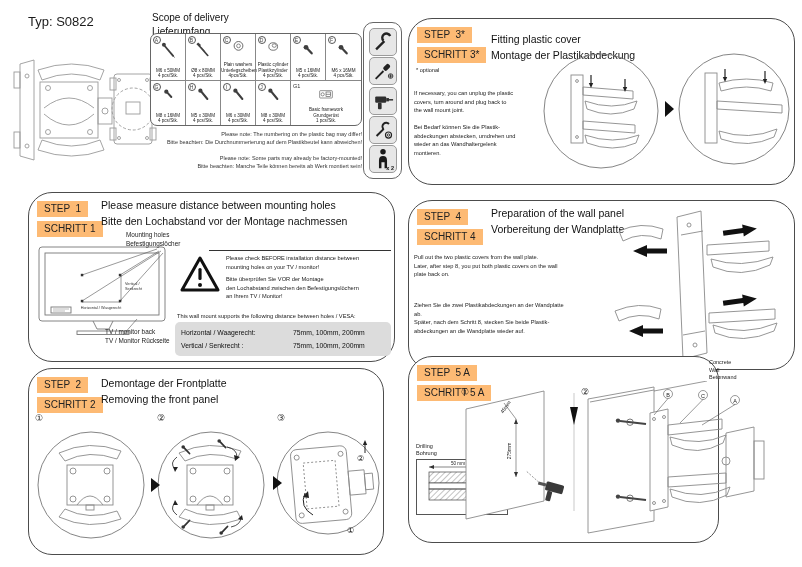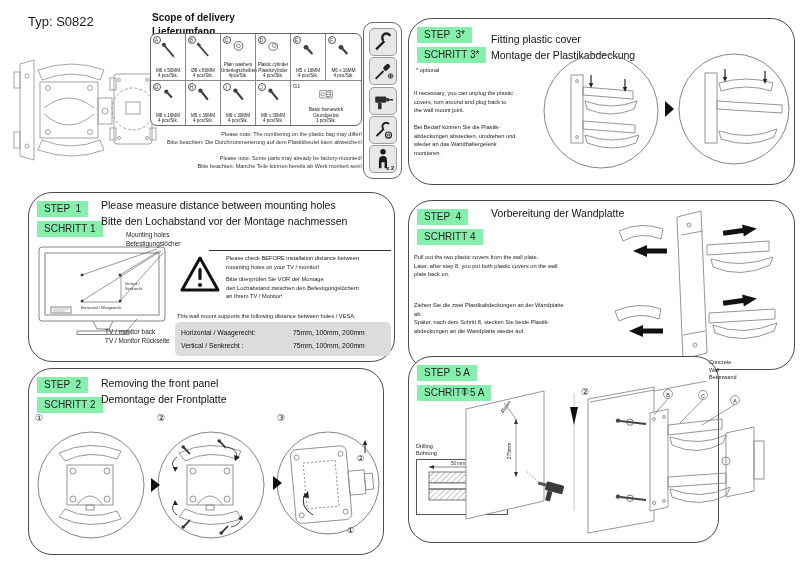--- a/index.html
+++ b/index.html
@@ -1,26 +1,26 @@
 <!DOCTYPE html>
 <html><head>
 <meta charset="utf-8">
 <style>
 *{margin:0;padding:0;box-sizing:border-box}
 html,body{width:802px;height:567px}
 body{position:relative;background:#fff;font-family:"Liberation Sans","DejaVu Sans",sans-serif;color:#1b1b1b;overflow:hidden}
 .abs{position:absolute}
 .panel{position:absolute;border:1.3px solid #4c4c4c;border-radius:24px;background:#fff}
-.badge{position:absolute;background:#86efac;color:#222;font-size:10px;padding:2px 7px;white-space:pre;line-height:1.2}
+.badge{position:absolute;background:#fdba74;color:#222;font-size:10px;padding:2px 7px;white-space:pre;line-height:1.2}
 .ptitle{position:absolute;font-weight:normal;font-size:10.5px;line-height:1.5;white-space:nowrap;color:#111}
 .body-text{position:absolute;font-size:5.7px;line-height:1.5;color:#222;white-space:pre-line}
 .tinylab{position:absolute;font-size:6.4px;line-height:1.35;color:#222}
 .num{position:absolute;font-size:9px;color:#222}
 
-.scope-title{position:absolute;font-weight:bold;font-size:10px;line-height:1.35;color:#111}
+.scope-title{position:absolute;font-weight:normal;font-size:10px;line-height:1.35;color:#111}
 .parts-box{position:absolute;border:1px solid #666;border-radius:7px;background:#fff;overflow:hidden}
 .prow{display:flex}
 .prow1{height:47px;border-bottom:1px solid #888}
 .prow2{height:44px}
 .pcell{position:relative;width:35px;border-right:1px solid #888;flex:none}
 .pcell:last-child{border-right:none}
 .pcell.wide{width:70px}
 .pid{position:absolute;top:1.5px;left:1.5px;width:8px;height:8px;border:0.8px solid #555;border-radius:50%;font-size:5px;color:#444;display:flex;align-items:center;justify-content:center}
 .pidplain{position:absolute;top:1.5px;left:2px;font-size:5.5px;color:#333}
 .picon{display:block;margin:8px auto 0 auto;width:17px;height:17px}
@@ -428,20 +428,21 @@
       <span class="vl">Vertical / Senkrecht :</span>
         <span>75mm, 100mm, 200mm</span>
     </div>
   </div>
 </div>
 
 <div class="panel" style="left:408px;top:200px;width:387px;height:170px">
   <div class="badge" style="left:8px;top:8px">STEP  4</div>
   <div class="badge" style="left:8px;top:28px">SCHRITT 4</div>
   <div class="ptitle" style="left:82px;top:5px">
+    <div>Preparation of the wall panel</div>
     <div>Vorbereitung der Wandplatte</div>
   </div>
   <div class="body-text" style="left:5px;top:52px;width:180px">Pull out the two plastic covers from the wall plate.
 Later, after step 8, you put both plastic covers on the wall
 plate back on.</div>
   <div class="body-text" style="left:5px;top:100px;width:185px">Ziehen Sie die zwei Plastikabdeckungen an der Wandplatte
 ab.
 Später, nach dem Schritt 8, stecken Sie beide Plastik-
 abdeckungen an die Wandplatte wieder auf.</div>
   <svg class="abs" style="left:180px;top:4px" width="202" height="162" viewBox="0 0 202 162">
@@ -464,22 +465,22 @@
       <polygon points="168,26 154,20 154,23.5 134,23.5 134,28.5 154,28.5 154,32" transform="rotate(-8 150 26)"></polygon>
       <polygon points="168,96 154,90 154,93.5 134,93.5 134,98.5 154,98.5 154,102" transform="rotate(-8 150 96)"></polygon>
     </g>
   </svg>
 </div>
 
 <div class="panel" style="left:28px;top:368px;width:356px;height:187px">
   <div class="badge" style="left:8px;top:8px">STEP  2</div>
   <div class="badge" style="left:8px;top:28px">SCHRITT 2</div>
   <div class="ptitle" style="left:72px;top:7px">
+    <div>Demontage der  Frontplatte</div>
     <div>Removing the front panel</div>
-    <div>Demontage der  Frontplatte</div>
   </div>
   <span class="num" style="left:6px;top:44px">①</span>
   <span class="num" style="left:128px;top:44px">②</span>
   <span class="num" style="left:248px;top:44px">③</span>
   <svg class="abs" style="left:2px;top:52px" width="362" height="130" viewBox="0 0 362 130">
     <defs>
       <g id="s2core" stroke="#8a8a8a" stroke-width="0.9" fill="none">
         <path d="M28,32 Q58,18 90,30 L86,38 Q58,28 34,40 Z"></path>
         <path d="M28,96 Q58,110 90,98 L86,90 Q58,100 34,88 Z"></path>
         <rect x="36" y="44" width="46" height="40"></rect>

